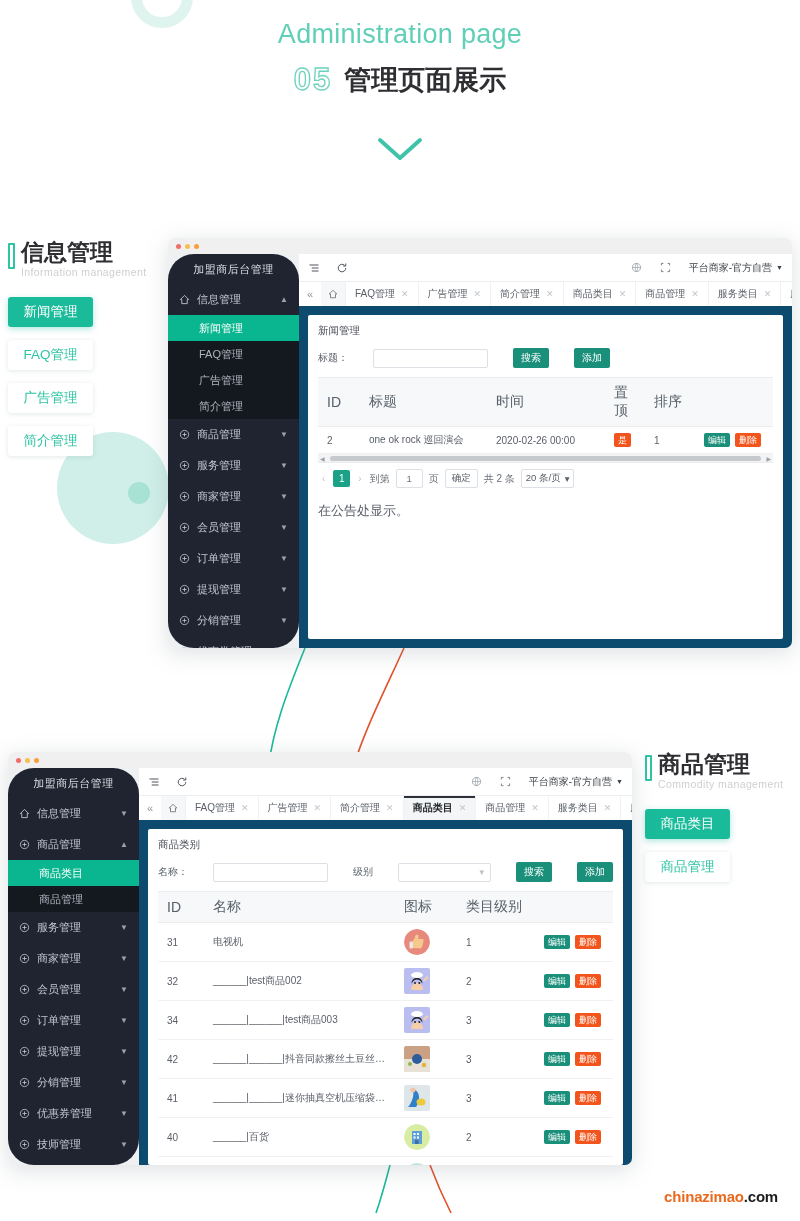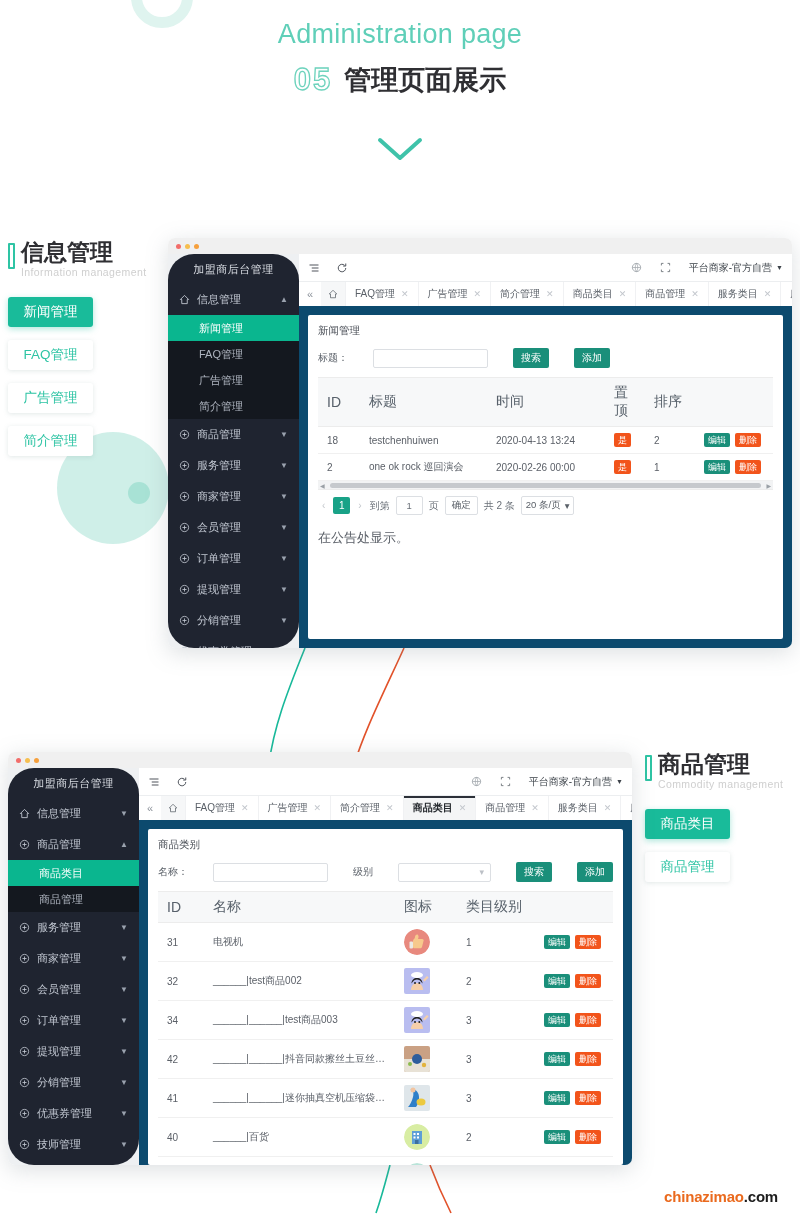--- a/index.html
+++ b/index.html
@@ -442,33 +442,20 @@
                   <tr>
                 <th>ID</th>
                 <th>标题</th>
                 <th>时间</th>
                 <th>置顶</th>
                 <th>排序</th>
                 <th></th>
               </tr>
                 </thead>
               <tbody>
-                <tr>
-                  <td>18</td>
-                  <td>testchenhuiwen</td>
-                  <td>2020-04-13 13:24</td>
-                  <td><span class="pill-red">是</span></td>
-                  <td>2</td>
-                  <td>
-                      <span class="act">
-                        <span class="act-edit">编辑</span>
-                        <span class="act-del">删除</span>
-                      </span>
-                    </td>
-                </tr>
                 <tr>
                   <td>2</td>
                   <td>one ok rock 巡回演会</td>
                   <td>2020-02-26 00:00</td>
                   <td><span class="pill-red">是</span></td>
                   <td>1</td>
                   <td>
                       <span class="act">
                         <span class="act-edit">编辑</span>
                         <span class="act-del">删除</span>

